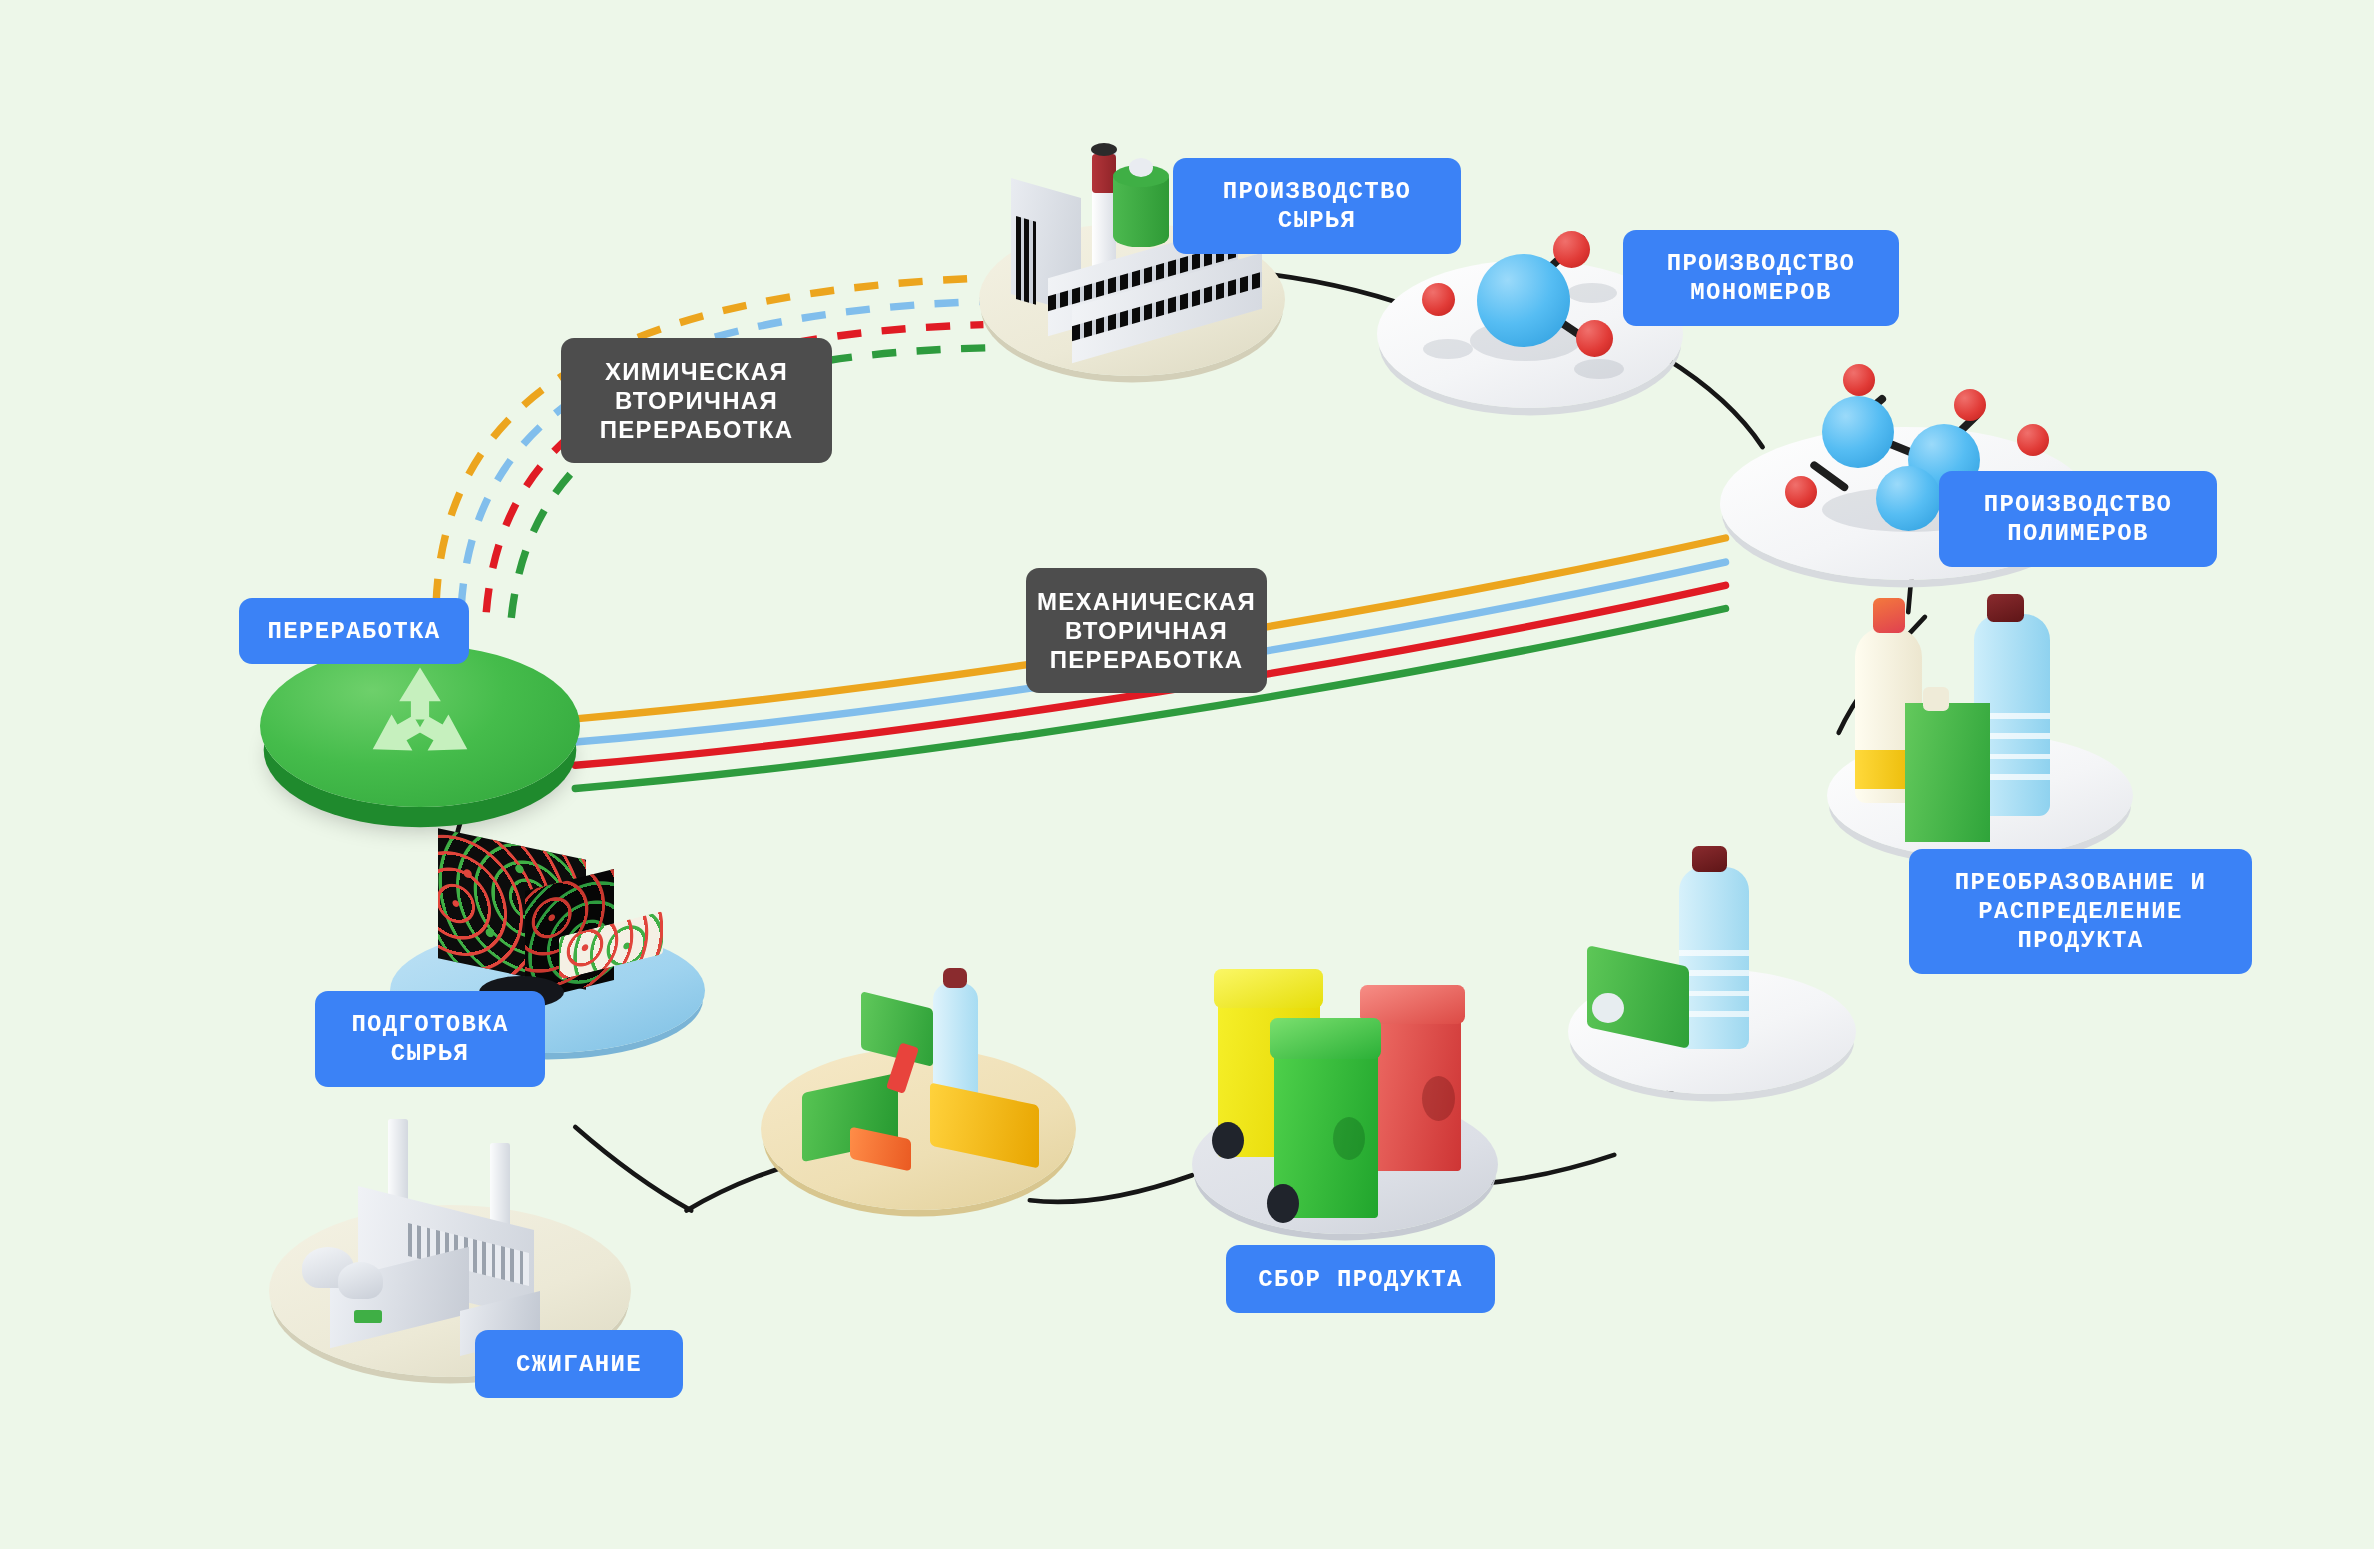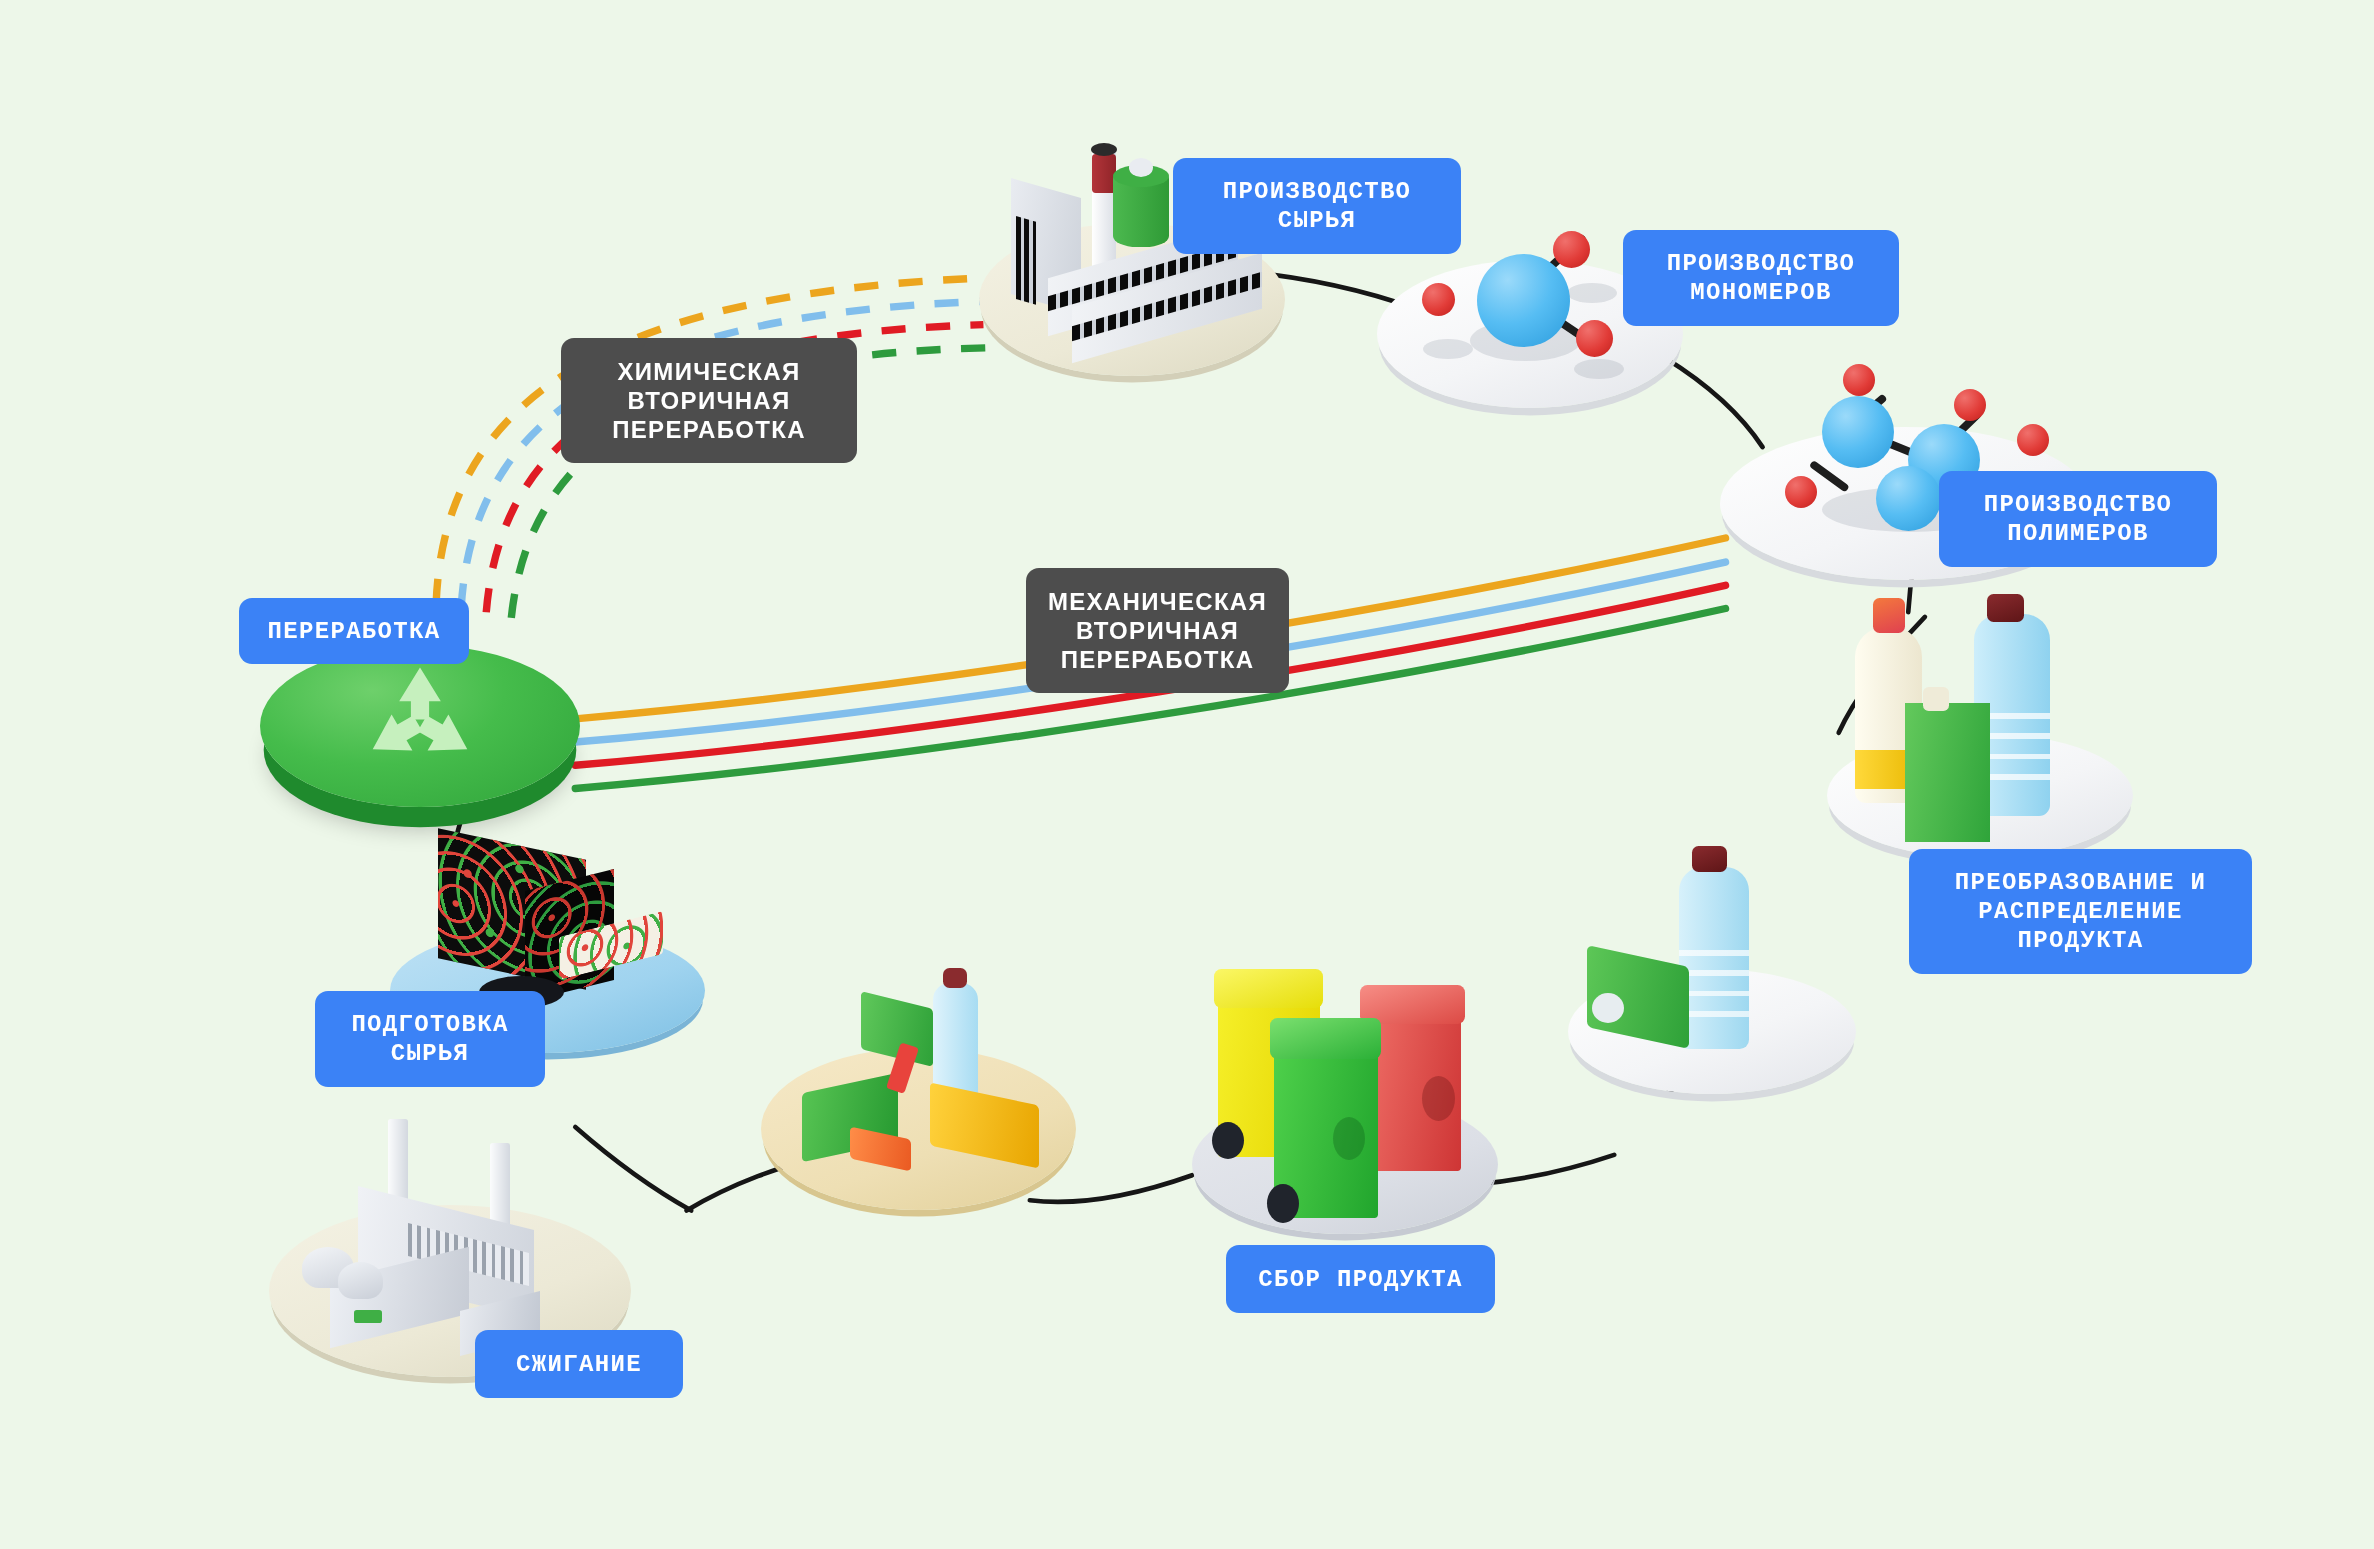--- a/index.html
+++ b/index.html
@@ -289,22 +289,22 @@
   <div class="label green" style="left:1226px;top:1245px;width:269px;padding:19.5px 9.3px;font-size:24px;">СБОР ПРОДУКТА</div>
 
 
   <div class="label green" style="left:475px;top:1330px;width:208px;padding:19.5px 9.3px;font-size:24px;">СЖИГАНИЕ</div>
 
   <div class="label green" style="left:315px;top:991px;width:230px;padding:18.6px 9.3px;font-size:24px;">ПОДГОТОВКА
 СЫРЬЯ</div>
 
   <div class="label green" style="left:239px;top:598px;width:230px;padding:18.6px 9.3px;font-size:24px;">ПЕРЕРАБОТКА</div>
 
-  <div class="label dark" style="left:561px;top:338px;width:296px;padding:18.6px 9.3px;font-size:24px;">ХИМИЧЕСКАЯ
+  <div class="label dark" style="left:561px;top:338px;width:271px;padding:18.6px 9.3px;font-size:24px;">ХИМИЧЕСКАЯ
 ВТОРИЧНАЯ
 ПЕРЕРАБОТКА</div>
 
-  <div class="label dark" style="left:1026px;top:568px;width:263px;padding:18.6px 9.3px;font-size:24px;">МЕХАНИЧЕСКАЯ
+  <div class="label dark" style="left:1026px;top:568px;width:241px;padding:18.6px 9.3px;font-size:24px;">МЕХАНИЧЕСКАЯ
 ВТОРИЧНАЯ
 ПЕРЕРАБОТКА</div>
 
 </div>
 
 
 </body></html>

